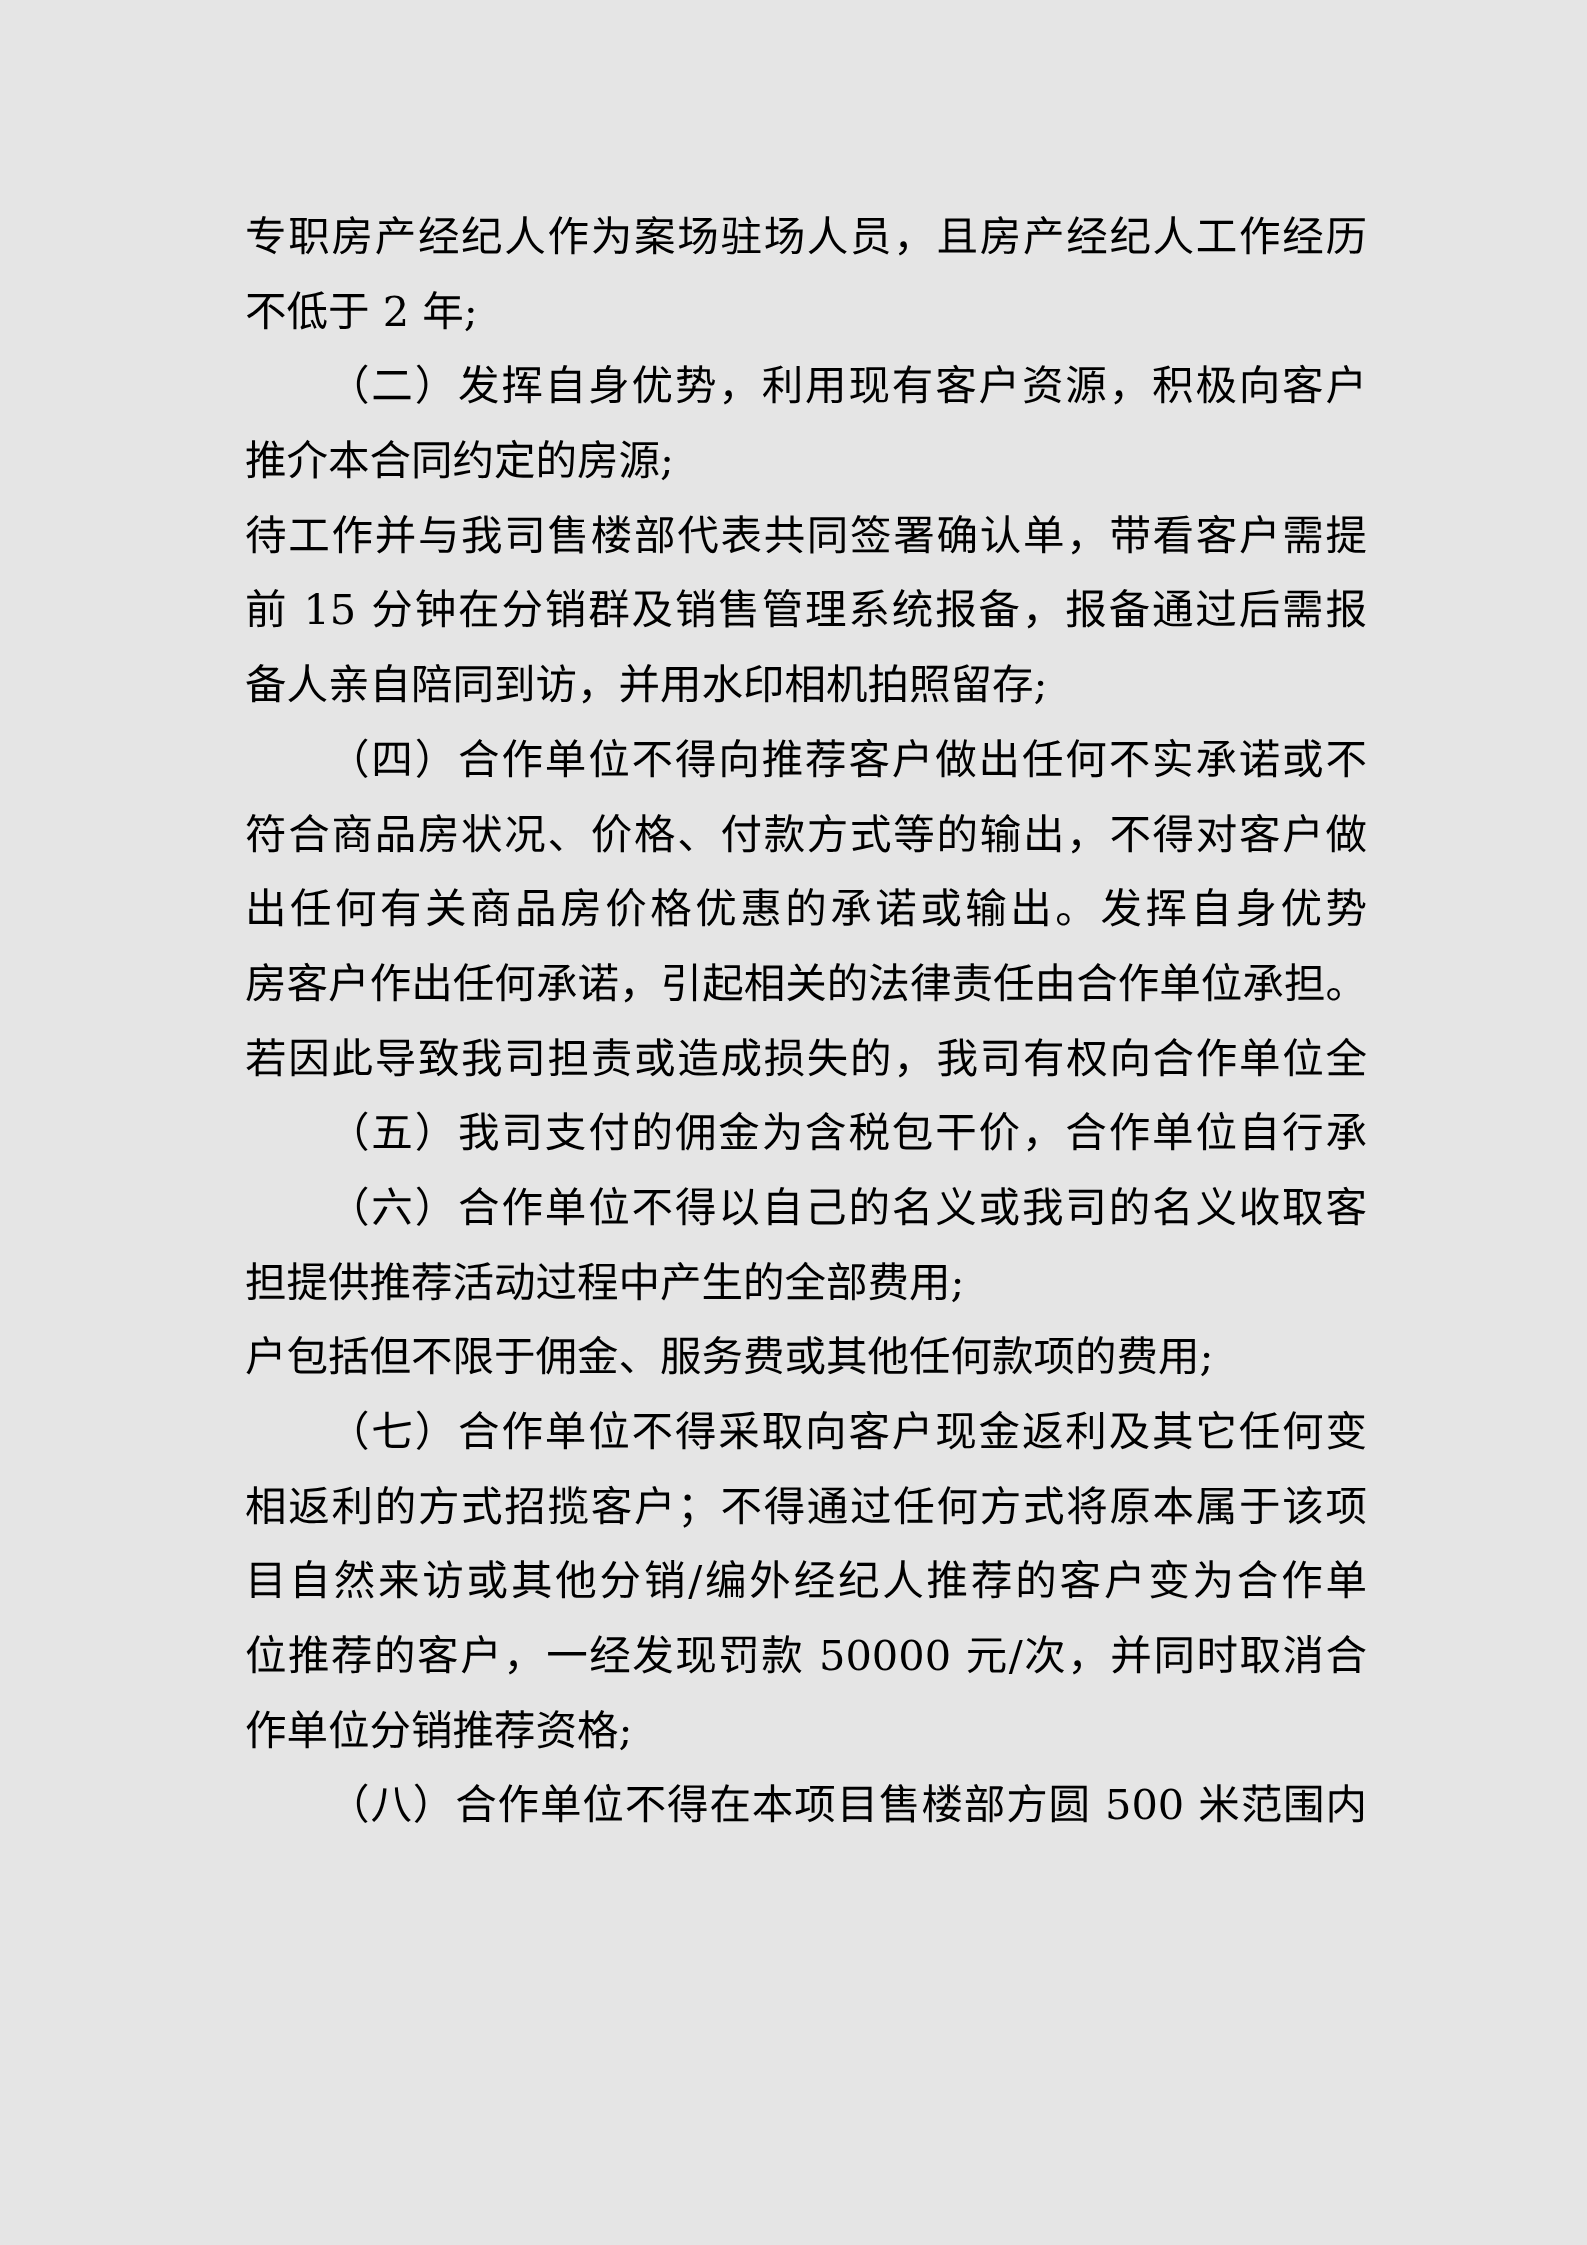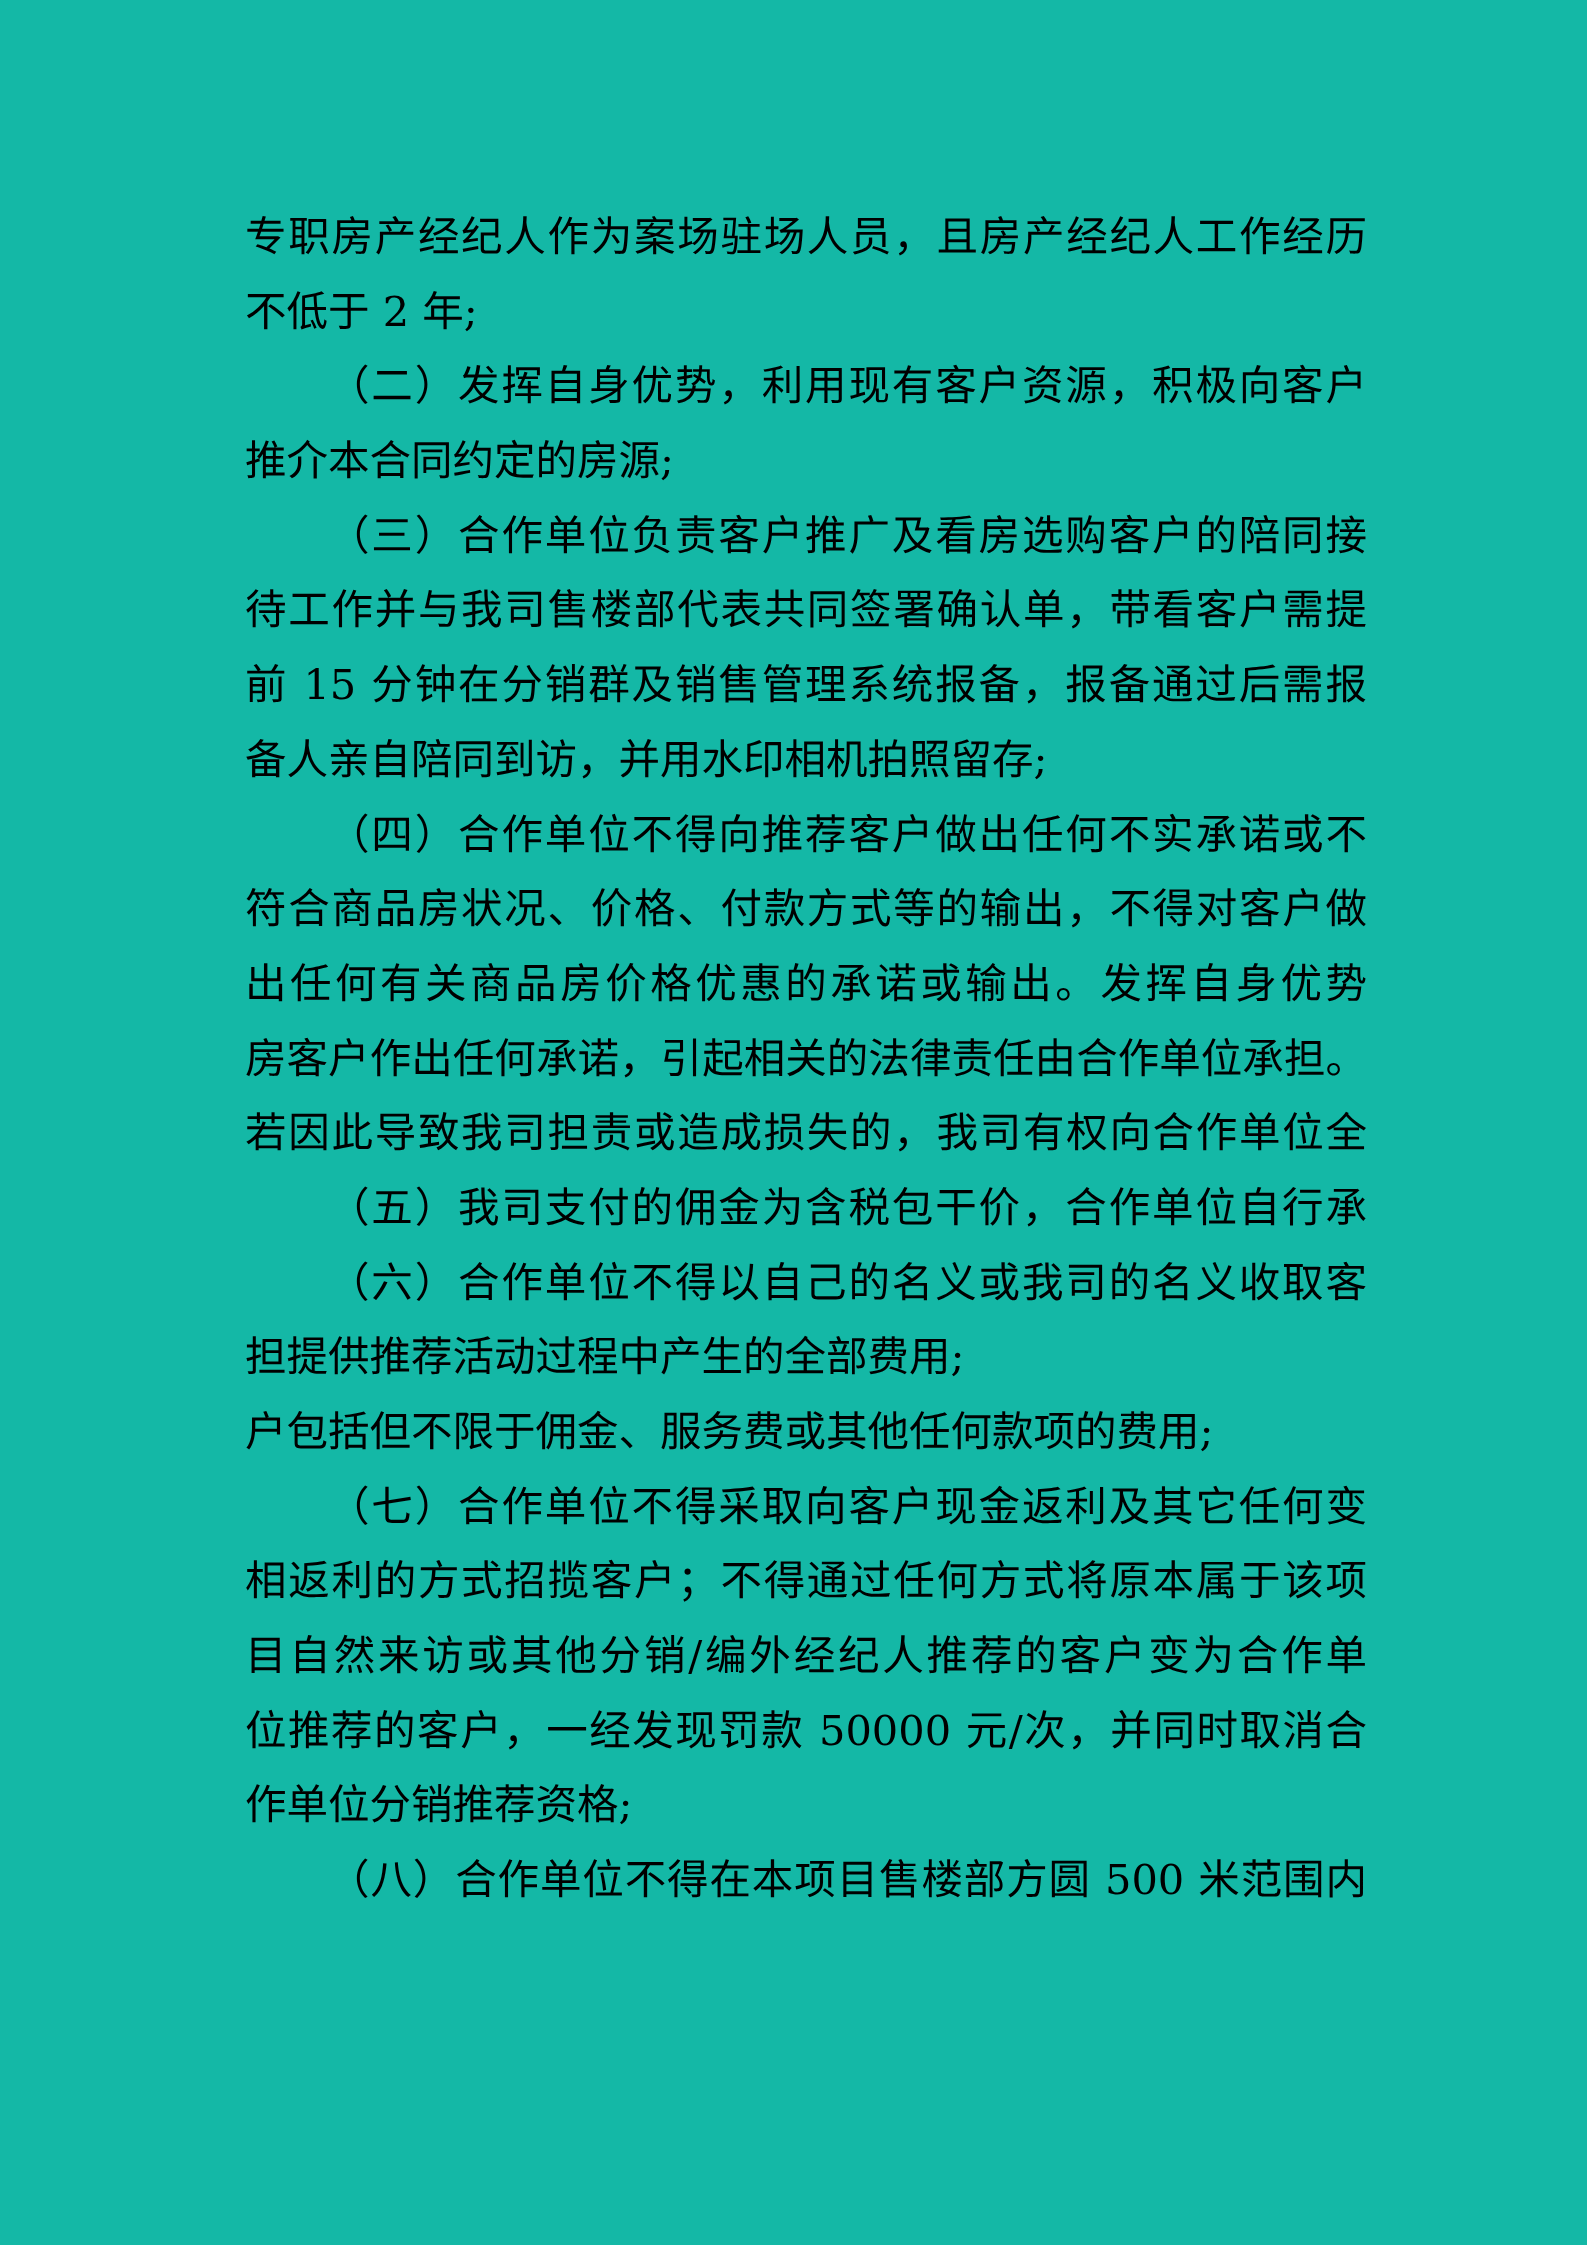--- a/index.html
+++ b/index.html
@@ -13,21 +13,21 @@
     position: relative;
     overflow: hidden;
     font-family: "DejaVu Serif", "Liberation Serif", serif;
   }
   .page {
     position: absolute;
     left: 0;
     top: 0;
     width: 1587px;
     height: 2245px;
-    background: #14b8a6;
+    background: #e5e5e5;
   }
   .text-block {
     position: absolute;
     left: 245px;
     top: 200px;
     width: 1122px;
     font-size: 41.5px;
     color: #000000;
     font-weight: 400;
   }
@@ -48,21 +48,20 @@
 </style>
 </head>
 <body>
 
 <div class="page">
   <div class="text-block">
     <div class="line">专职房产经纪人作为案场驻场人员，且房产经纪人工作经历</div>
     <div class="line end">不低于 2 年;</div>
     <div class="line indent">（二）发挥自身优势，利用现有客户资源，积极向客户</div>
     <div class="line end">推介本合同约定的房源;</div>
-    <div class="line indent">（三）合作单位负责客户推广及看房选购客户的陪同接</div>
     <div class="line">待工作并与我司售楼部代表共同签署确认单，带看客户需提</div>
     <div class="line">前 15 分钟在分销群及销售管理系统报备，报备通过后需报</div>
     <div class="line end">备人亲自陪同到访，并用水印相机拍照留存;</div>
     <div class="line indent">（四）合作单位不得向推荐客户做出任何不实承诺或不</div>
     <div class="line">符合商品房状况、价格、付款方式等的输出，不得对客户做</div>
     <div class="line">出任何有关商品房价格优惠的承诺或输出。发挥自身优势</div>
     <div class="line">房客户作出任何承诺，引起相关的法律责任由合作单位承担。</div>
     <div class="line">若因此导致我司担责或造成损失的，我司有权向合作单位全</div>
     <div class="line indent">（五）我司支付的佣金为含税包干价，合作单位自行承</div>
     <div class="line indent">（六）合作单位不得以自己的名义或我司的名义收取客</div>

